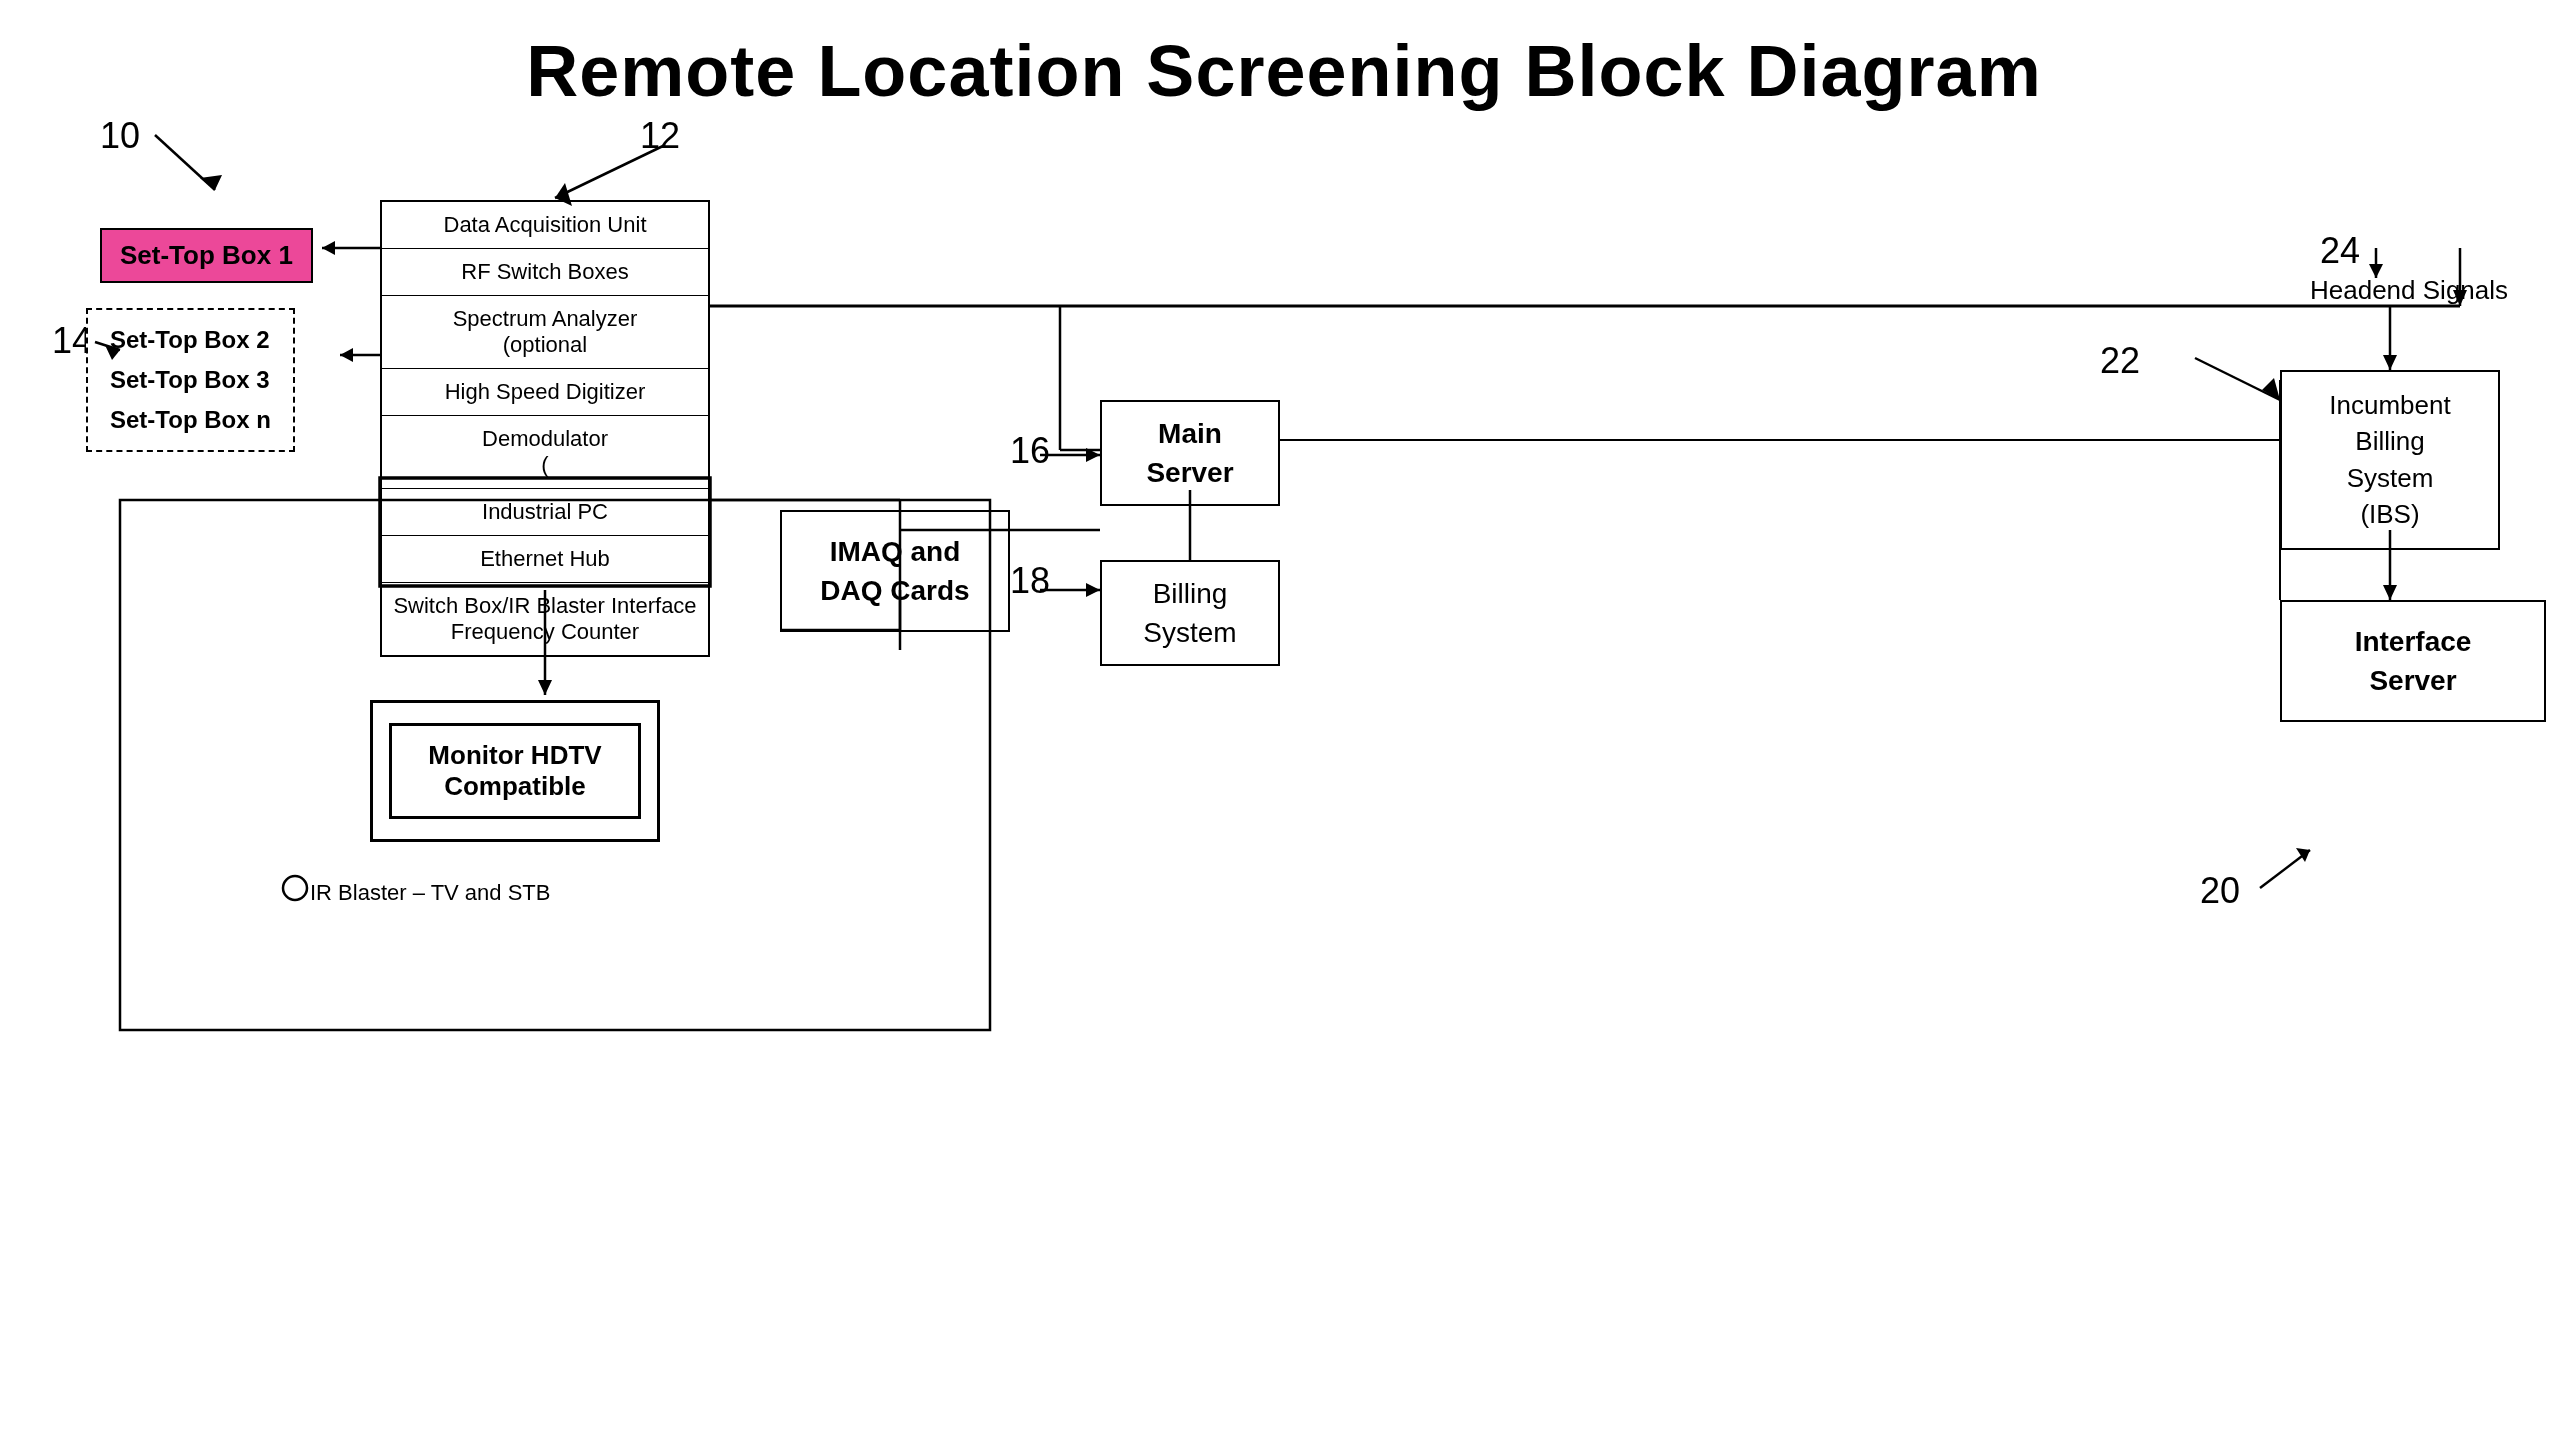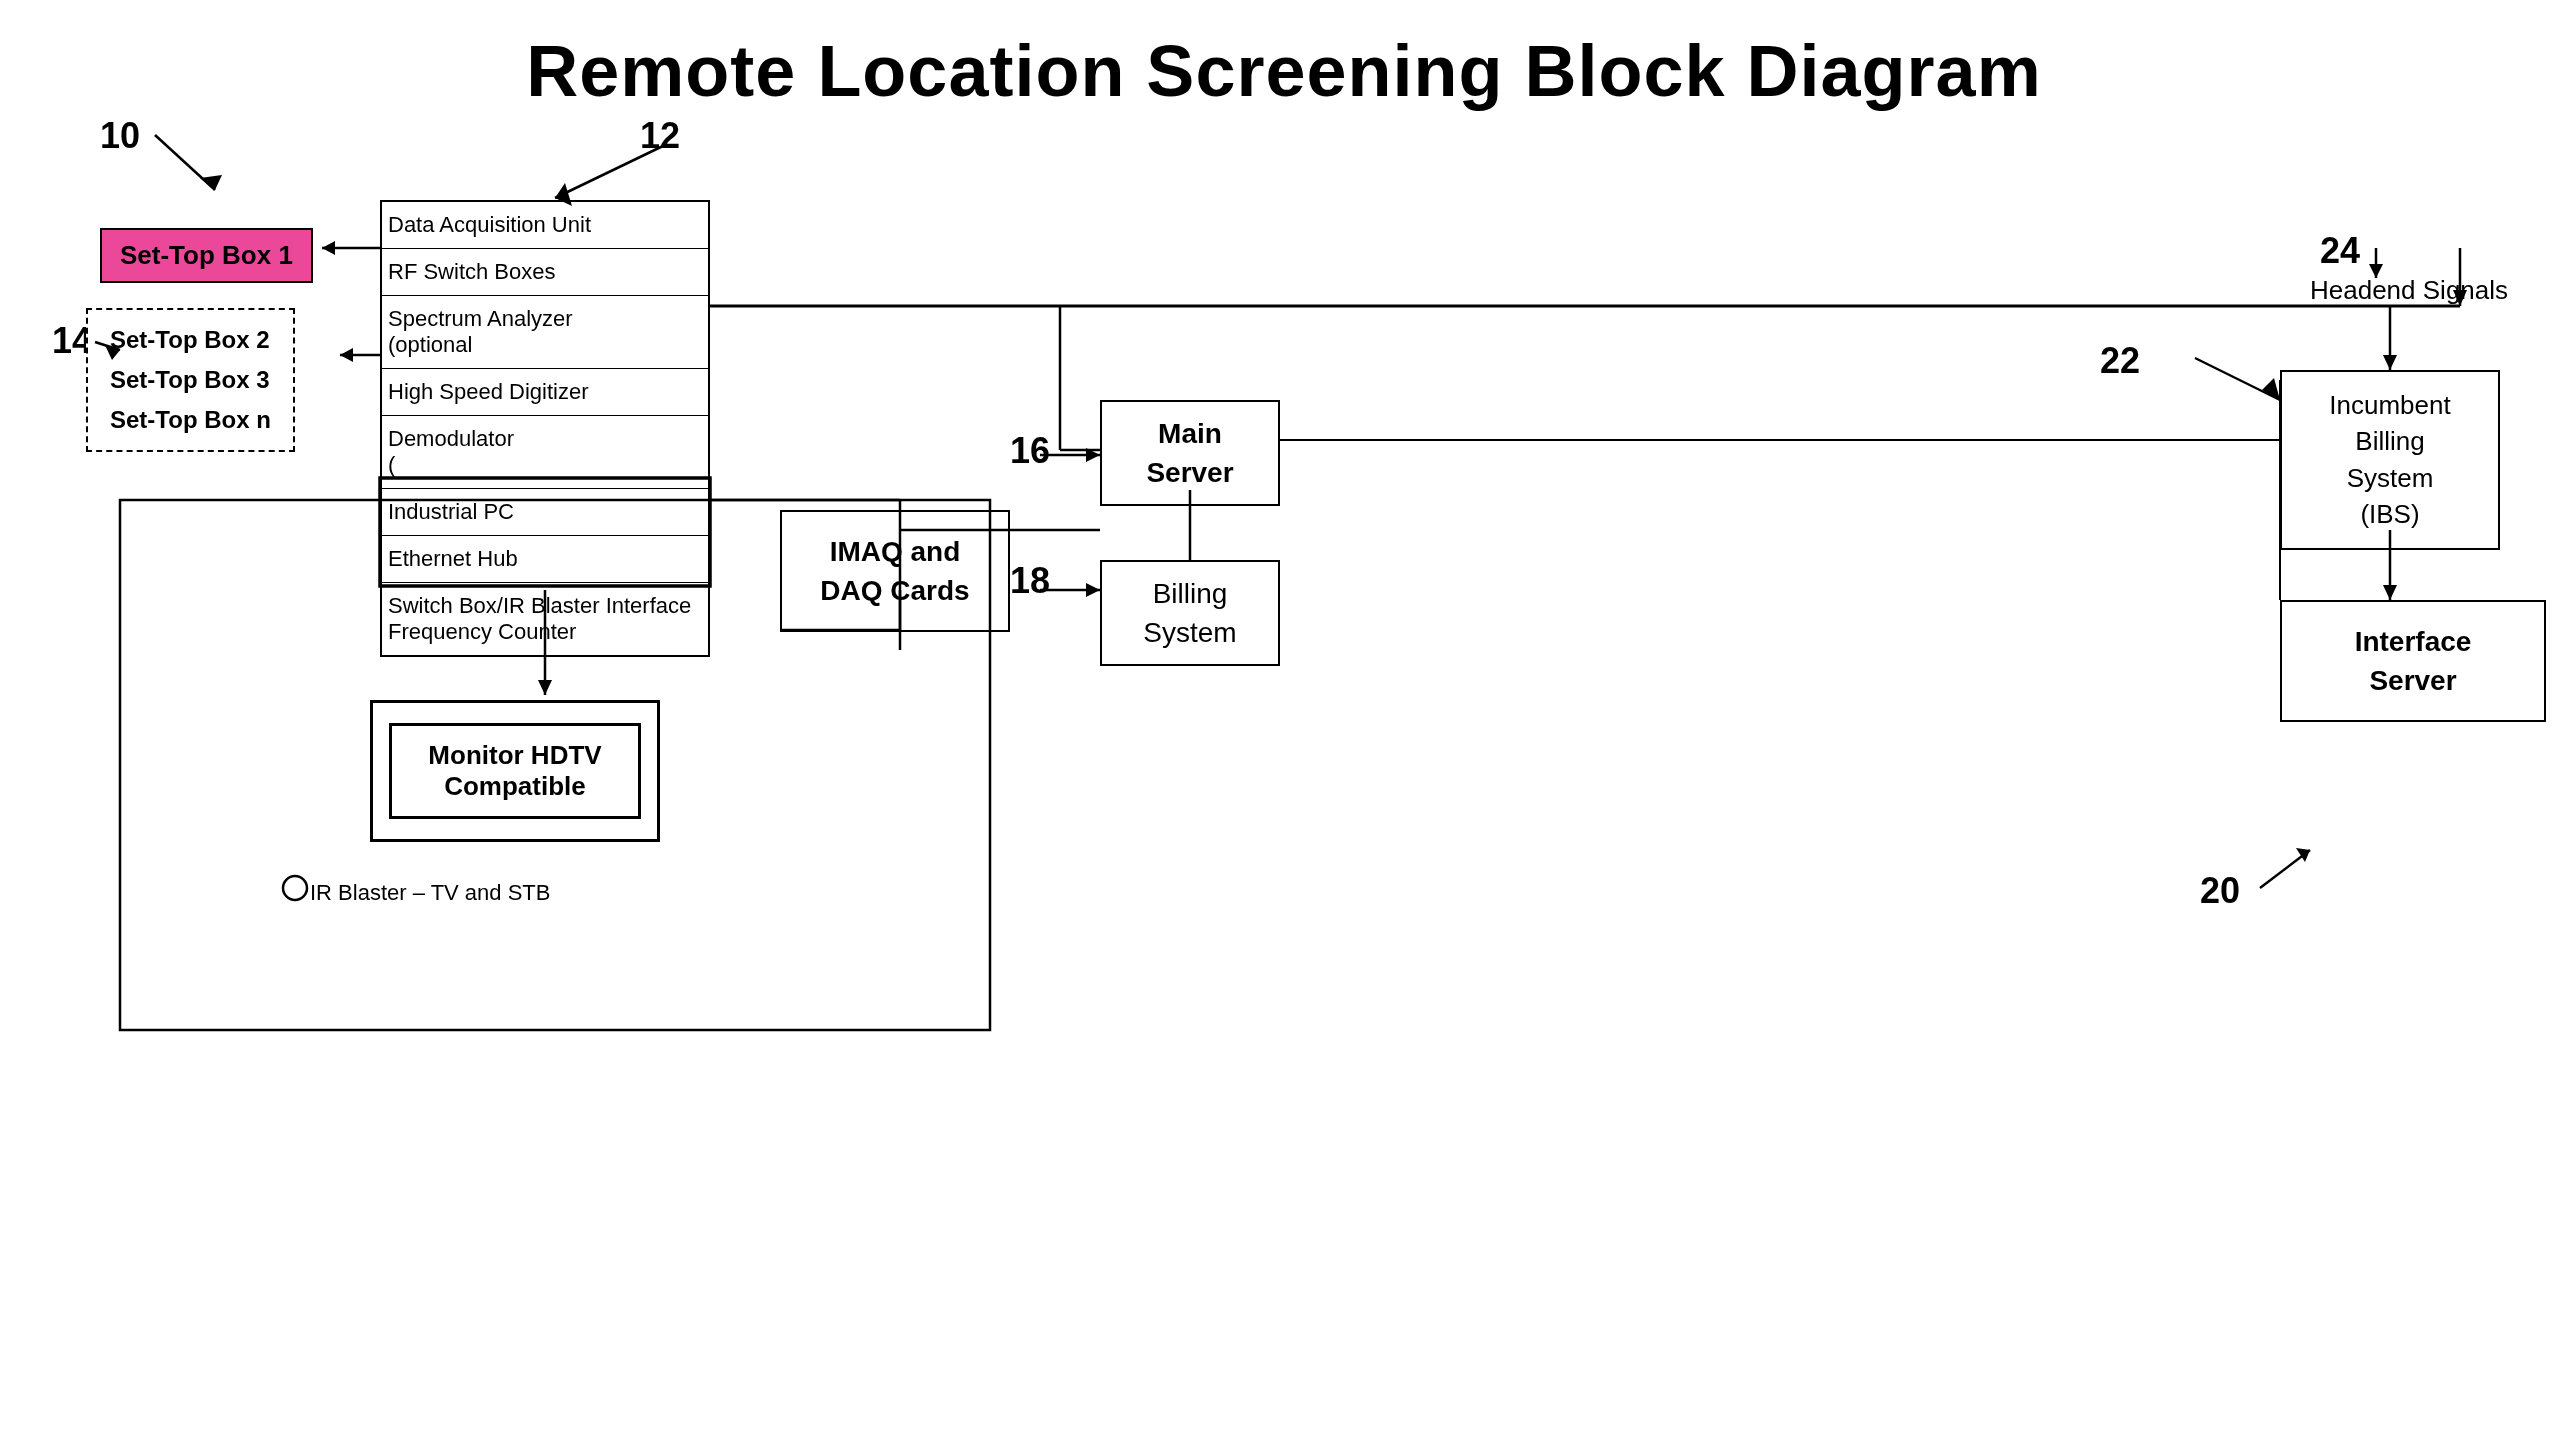--- a/index.html
+++ b/index.html
@@ -18,36 +18,37 @@
       font-weight: 900;
       font-family: Arial, sans-serif;
       padding-top: 30px;
       letter-spacing: 1px;
     }
 
     
     .ref-num {
       position: absolute;
       font-size: 36px;
-      font-weight: bold;
+      font-weight: normal;
       font-family: Arial, sans-serif;
     }
 
     
     .daq-block {
       position: absolute;
       top: 200px;
       left: 380px;
       width: 330px;
       border: 2px solid #000;
     }
 
     .daq-row {
       border-bottom: 1px solid #000;
       padding: 10px 6px;
+      text-align: center;
       font-size: 22px;
       font-family: Arial, sans-serif;
     }
     .daq-row:last-child {
       border-bottom: none;
     }
 
     
     .stb-box {
       position: absolute;

